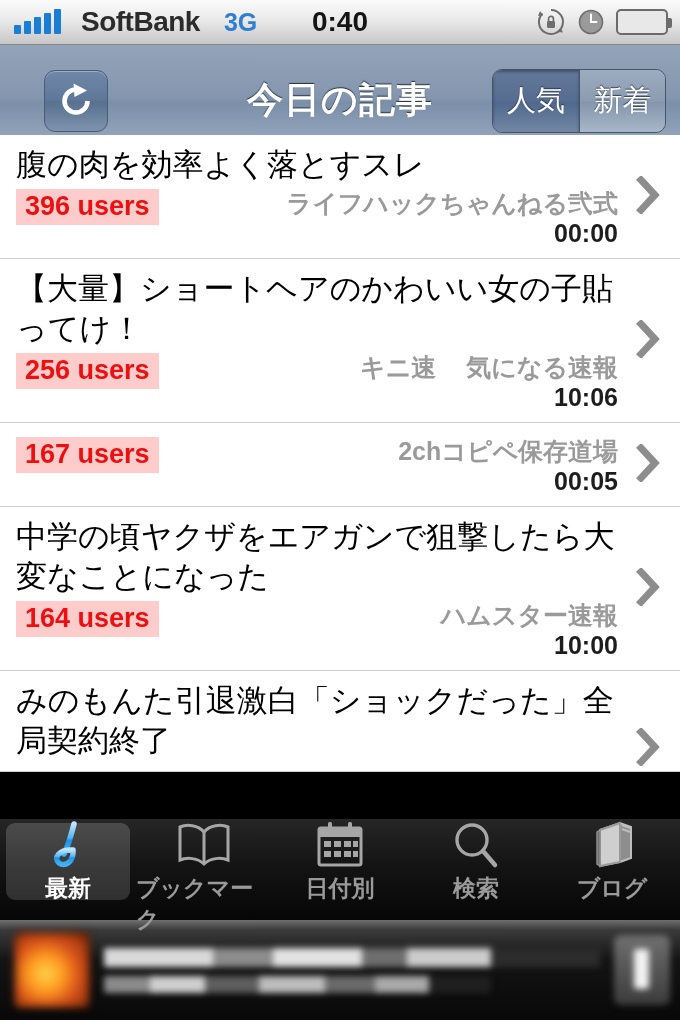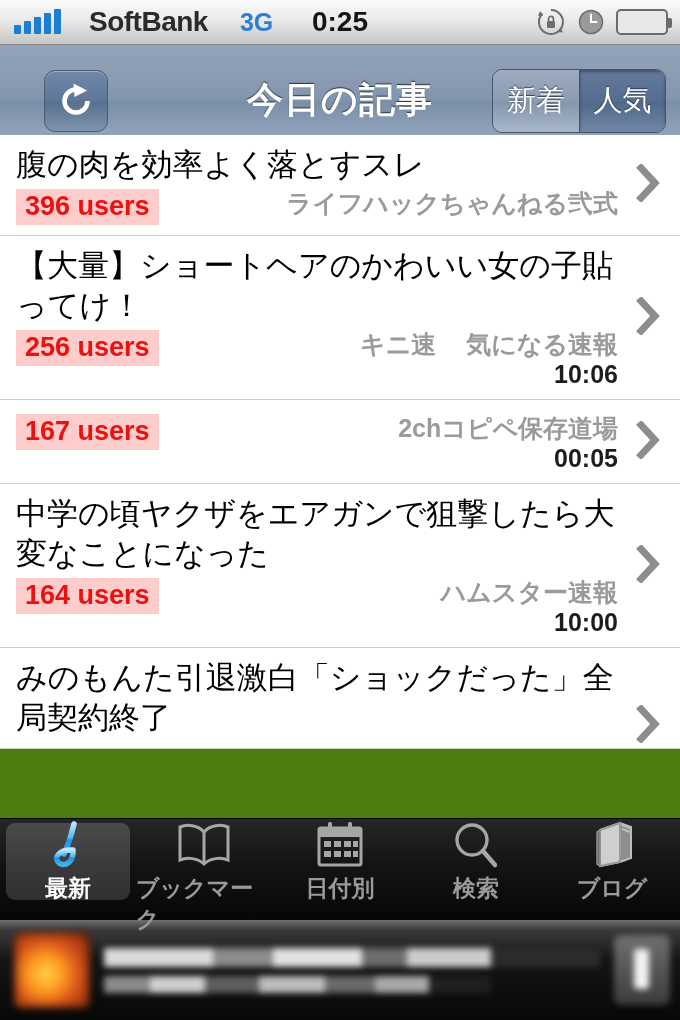--- a/index.html
+++ b/index.html
@@ -11,21 +11,21 @@
   }
   #screen { position: relative; width: 680px; height: 1020px; background:#fff; }
 
   
   .statusbar{
     position:relative; height:45px; width:100%;
     background: linear-gradient(to bottom,#fbfbfb 0%,#eaeaea 45%,#d7d7d7 75%,#c7c7c7 100%);
     border-bottom:1px solid #888;
     display:flex; align-items:center;
   }
-  .sb-left{ display:flex; align-items:center; gap:28px; padding-left:14px; }
+  .sb-left{ display:flex; align-items:center; gap:20px; padding-left:14px; }
   .signal{ display:flex; align-items:flex-end; gap:3px; height:24px;}
   .signal i{ display:block; width:7px; background:#1a7fd4; border-radius:1px;}
   .signal i:nth-child(1){height:9px;}
   .signal i:nth-child(2){height:13px;}
   .signal i:nth-child(3){height:17px;}
   .signal i:nth-child(4){height:21px;}
   .signal i:nth-child(5){height:25px;}
   .carrier{ font-size:28px; font-weight:bold; color:#2b2b2b; letter-spacing:-0.5px;}
   .network{ font-size:25px; font-weight:bold; color:#2f7fd0; margin-left:4px;}
   .sb-time{ position:absolute; left:0; right:0; text-align:center;
@@ -65,21 +65,21 @@
   .seg .sg{
     width:86px; height:62px; display:flex; align-items:center; justify-content:center;
     font-size:29px; color:#ffffff; text-shadow:0 -1px 1px rgba(25,35,50,0.8);
   }
   .seg .sg.off{ background:linear-gradient(to bottom,#9dacbf 0%,#8b9cb2 50%,#8496ae 52%,#a8b7c8 100%); }
   .seg .sg.on{ background:linear-gradient(to bottom,#64799a 0%,#556d91 50%,#4f688c 52%,#7287a5 100%);
                box-shadow: inset 0 2px 3px rgba(0,0,0,0.35); }
   .seg .sg + .sg{ border-left:1px solid #46536a; }
 
   
-  .list{ position:absolute; top:135px; left:0; right:0; bottom:202px; background:#4d7c0f; overflow:hidden;}
+  .list{ position:absolute; top:135px; left:0; right:0; bottom:202px; background:#000000; overflow:hidden;}
   .row{ position:relative; background:#fff; border-bottom:1px solid #cfcfcf; padding:10px 62px 10px 16px; }
   .row-title{ font-size:31px; line-height:40px; color:#000; font-weight:normal; letter-spacing:0px;}
   .row-meta{ display:flex; align-items:flex-start; justify-content:space-between; margin-top:4px;}
   .badge{ background:#ffcccc; color:#eb1111; font-weight:bold; font-size:27px;
           padding:2px 9px 3px 9px; display:inline-block; letter-spacing:0px;}
   .meta-right{ text-align:right; flex:1;font-weight:bold; }
   .sources{ display:flex; justify-content:flex-end; gap:30px; }
   .source{ font-size:25px; color:#9a9a9a; line-height:29px;}
   .rowtime{ font-size:25px; color:#1d1d1d; line-height:30px;}
   .chev{ position:absolute; right:18px; top:50%; transform:translateY(-50%); }
@@ -137,21 +137,21 @@
       <span class="signal">
         <i></i>
           <i></i>
           <i></i>
           <i></i>
           <i></i>
       </span>
       <span class="carrier">SoftBank</span>
       <span class="network">3G</span>
     </div>
-    <div class="sb-time">0:25</div>
+    <div class="sb-time">0:40</div>
     <div class="sb-right">
       <span class="icon-rotlock">
         <svg width="30" height="30" viewBox="0 0 30 30">
           <path d="M15 3a12 12 0 1 1-8.5 3.5" fill="none" stroke="#6e6e6e" stroke-width="2"></path>
           <path d="M4 4 L7 8.5 L2 9 Z" fill="#6e6e6e"></path>
           <path d="M24.5 20.5 L27 25.5 L22 25 Z" fill="#6e6e6e"></path>
           <rect x="11" y="14" width="8" height="7" rx="1.2" fill="#6e6e6e"></rect>
           <path d="M12.6 14 v-2.3a2.4 2.4 0 0 1 4.8 0V14" fill="none" stroke="#6e6e6e" stroke-width="1.7"></path>
         </svg>
       </span>
@@ -169,35 +169,36 @@
 
   <div class="navbar">
     <div class="btn-refresh">
       <svg width="40" height="40" viewBox="0 0 40 40">
         <path d="M20 8.5 a11.5 11.5 0 1 0 11.5 11.5" fill="none" stroke="#ffffff" stroke-width="4.6" stroke-linecap="butt"></path>
         <path d="M17.5 2.5 L31 9.5 L18.5 16 Z" fill="#ffffff"></path>
       </svg>
     </div>
     <div class="nav-title">今日の記事</div>
     <div class="seg">
+      <div class="sg on">人気</div>
       <div class="sg off">新着</div>
-      <div class="sg on">人気</div>
     </div>
   </div>
 
   <div class="list">
 
     <div class="row">
       <div class="row-title">腹の肉を効率よく落とすスレ</div>
       <div class="row-meta">
         <span class="badge">396 users</span>
         <span class="meta-right">
           <span class="sources">
             <span class="source">ライフハックちゃんねる弐式</span>
           </span>
+          <div class="rowtime">00:00</div>
         </span>
       </div>
       <span class="chev">
         <svg width="26" height="38" viewBox="0 0 26 38">
             <path d="M5 4 L19 19 L5 34" fill="none" stroke="#8d8d8d" stroke-width="7" stroke-linecap="square"></path>
           </svg>
       </span>
     </div>
 
     <div class="row">

